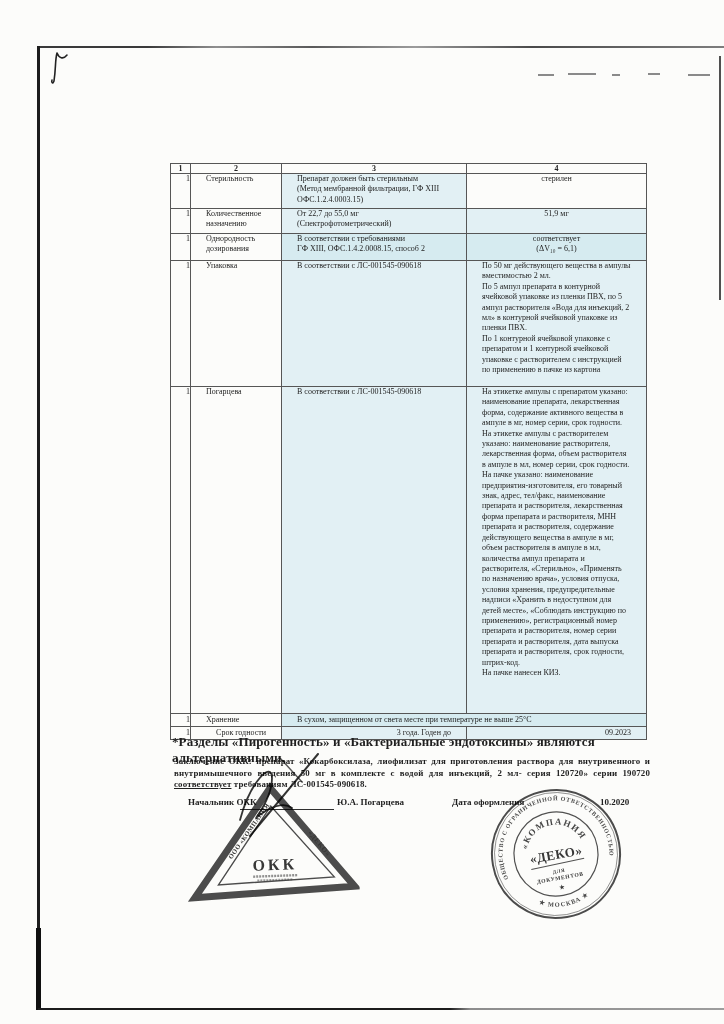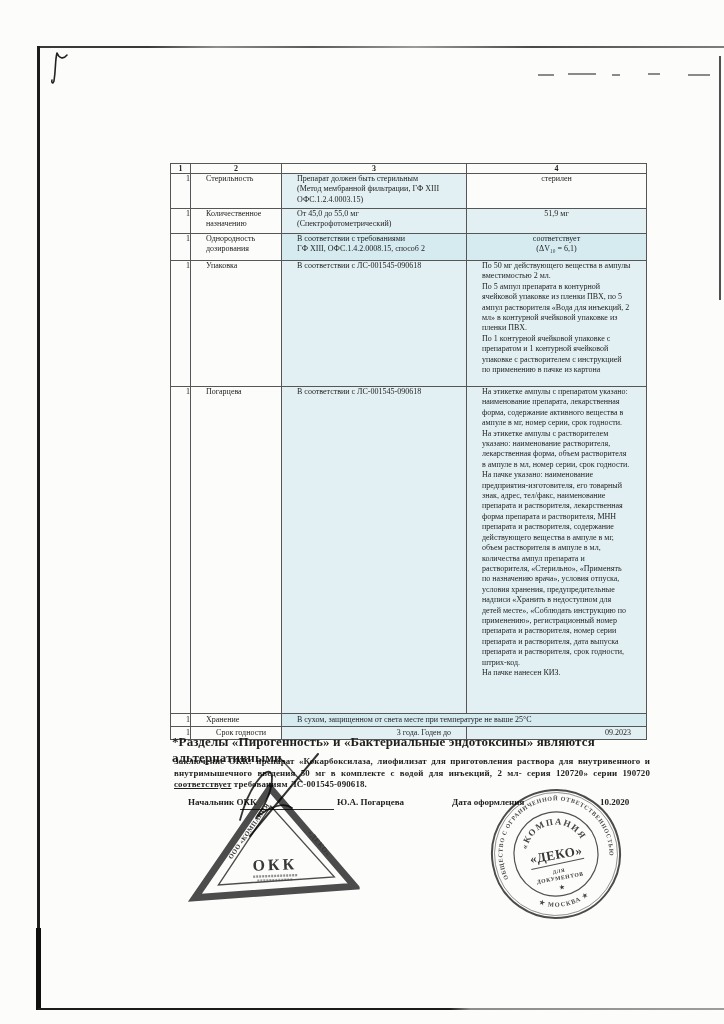--- a/index.html
+++ b/index.html
@@ -96,21 +96,21 @@
       <td>12</td>
       <td>Стерильность</td>
       <td class="tint">Препарат должен быть стерильным
 (Метод мембранной фильтрации, ГФ XIII
 ОФС.1.2.4.0003.15)</td>
       <td class="center">стерилен</td>
     </tr>
     <tr class="r13">
       <td>13</td>
       <td>Количественное назначению</td>
-      <td class="tint">От 45,0 до 55,0 мг
+      <td class="tint">От 22,7 до 55,0 мг
 (Спектрофотометрический)</td>
       <td class="center tint">51,9 мг</td>
     </tr>
     <tr class="r14">
       <td>14</td>
       <td>Однородность дозирования</td>
       <td class="tint2">В соответствии с требованиями
 ГФ XIII, ОФС.1.4.2.0008.15, способ 2</td>
       <td class="center tint2">соответствует
 (ΔV₁₀ = 6,1)</td>

